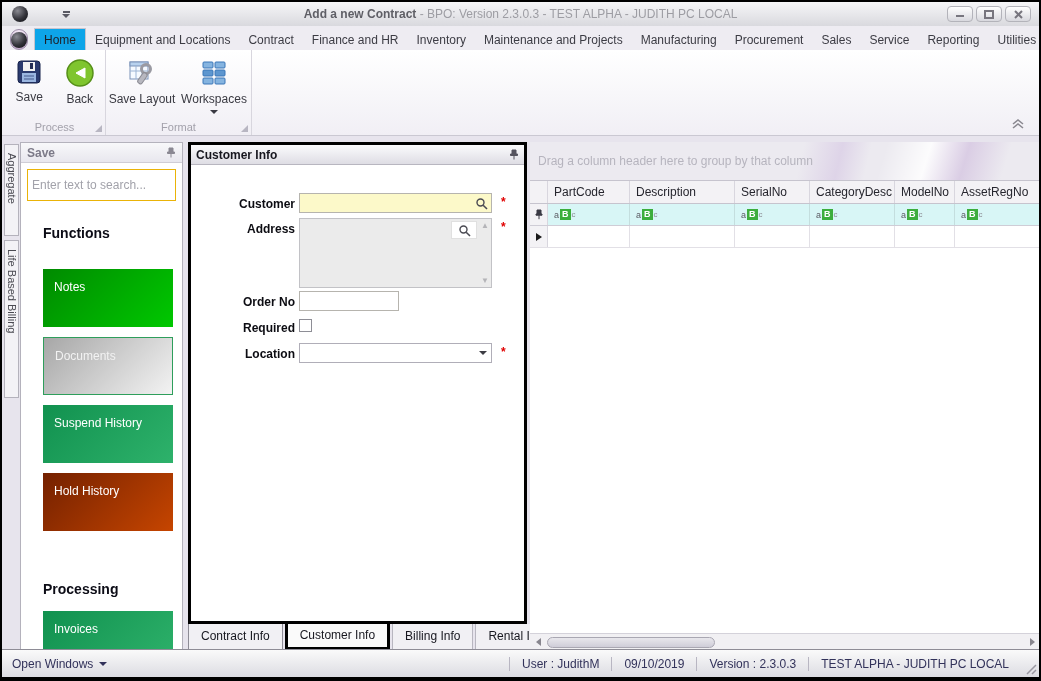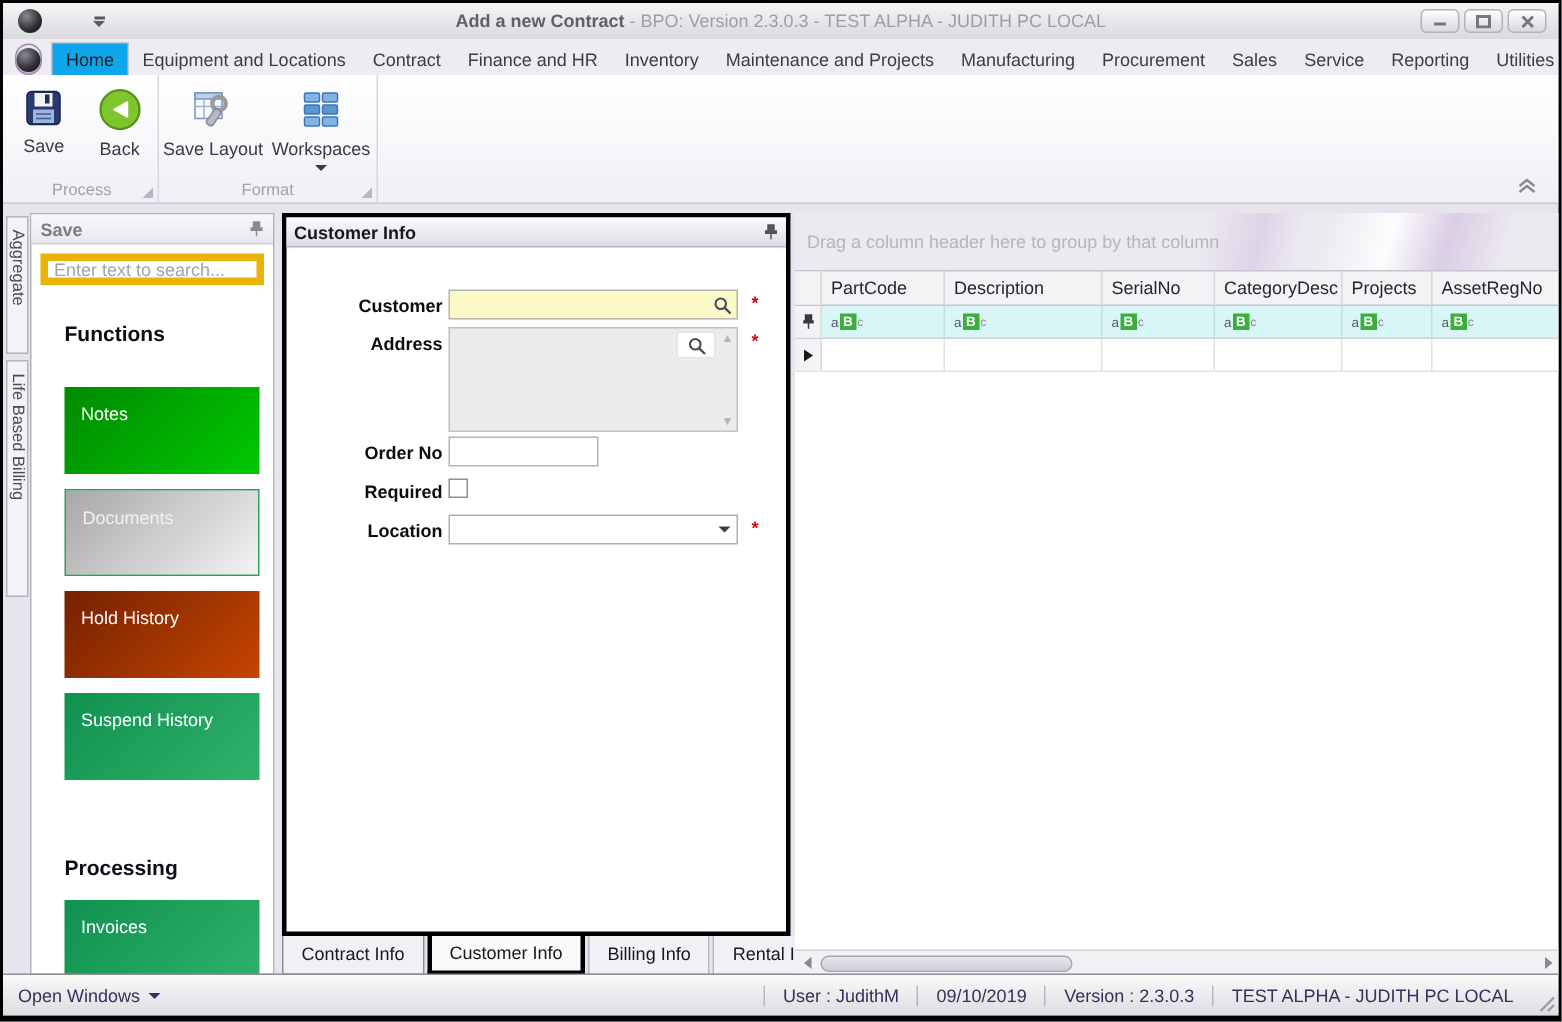--- a/index.html
+++ b/index.html
@@ -52,21 +52,21 @@
     justify-content:flex-start;padding:8px 0;border-radius:0 0 0 0;}
   .vtab1{top:8px;height:92px;}
   .vtab2{top:104px;height:158px;}
 
   
   .links-panel{position:absolute;left:18px;top:6px;width:163px;height:508px;background:#fff;
     border:1px solid #b4b2bc;}
   .panel-hdr{height:20px;background:linear-gradient(#f8f8fa,#e8e7ee);border-bottom:1px solid #cfcdd6;
     display:flex;align-items:center;padding:0 6px;font-size:12px;font-weight:bold;color:#7c7a88;}
   .panel-hdr .pin{margin-left:auto;}
-  .search-box{margin:6px;height:21px;border:5px solid #eab308;background:#fff;display:flex;align-items:center;}
+  .search-box{margin:6px;height:32px;border:1px solid #eab308;background:#fff;display:flex;align-items:center;}
   .search-box input{flex:1;border:none;outline:none;font-size:12px;color:#444;padding:0 4px;background:transparent;}
   .search-box input::placeholder{color:#a2a2aa;}
   .search-box .mag{margin-right:4px;}
   .links-content{padding:0 11px 0 22px;}
   .sec-title{font-size:14px;font-weight:bold;color:#0c0c16;margin:24px 0 14px 0;}
   .func-btn{width:130px;height:58px;margin-bottom:10px;color:#fff;font-size:12px;
     padding:11px 0 0 11px;cursor:default;}
   .btn-notes{background:linear-gradient(135deg,#008a00,#00c800);margin-top:28px;}
   .btn-documents{background:linear-gradient(135deg,#a7a7a7,#f3f3f3);border:1px solid #2e9e5b;color:#f2f2f2;}
   .btn-hold{background:linear-gradient(135deg,#742100,#c64500);}
@@ -281,22 +281,22 @@
           <svg width="12" height="12">
               <circle cx="5" cy="5" r="3.2" fill="none" stroke="#6e6e76" stroke-width="1.4"></circle>
               <line x1="7.5" y1="7.5" x2="11" y2="11" stroke="#6e6e76" stroke-width="1.6"></line>
             </svg>
         </span>
       </div>
       <div class="links-content">
         <div class="sec-title">Functions</div>
         <div class="func-btn btn-notes">Notes</div>
         <div class="func-btn btn-documents">Documents</div>
+        <div class="func-btn btn-suspend">Suspend History</div>
         <div class="func-btn btn-hold">Hold History</div>
-        <div class="func-btn btn-suspend">Suspend History</div>
         <div class="sec-title processing">Processing</div>
         <div class="func-btn btn-invoices">Invoices</div>
       </div>
     </div>
 
     <div class="form-panel">
       <div class="form-hdr">
         <span>Customer Info</span>
         <span class="pin">
           <svg width="10" height="11">
@@ -361,21 +361,21 @@
         <div class="swoosh1"></div>
           <div class="swoosh2"></div>
         <div class="group-hint">Drag a column header here to group by that column</div>
       </div>
       <div class="grid-head">
         <div class="gh-ind"></div>
         <div class="gh-cell" style="width:82px;">PartCode</div>
         <div class="gh-cell" style="width:105px;">Description</div>
         <div class="gh-cell" style="width:75px;">SerialNo</div>
         <div class="gh-cell" style="width:85px;">CategoryDesc</div>
-        <div class="gh-cell" style="width:60px;">Projects</div>
+        <div class="gh-cell" style="width:60px;">ModelNo</div>
         <div class="gh-cell" style="flex:1;border-right:none;">AssetRegNo</div>
       </div>
       <div class="filter-row">
         <div class="fr-ind">
           <svg width="8" height="11">
               <path d="M2 1 h4 v4 h1 v1.2 h-6 V5 h1 Z M4 6.2 v4" fill="#3a3a44" stroke="#3a3a44"></path>
             </svg>
         </div>
         <div class="fr-cell" style="width:82px;">
             <span class="abc">

